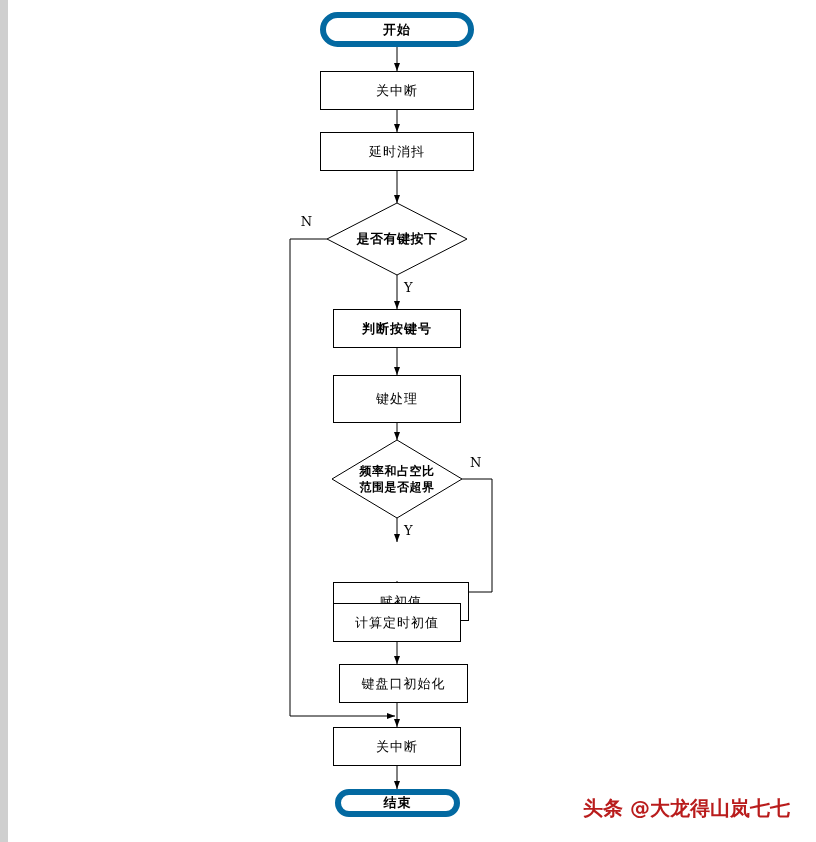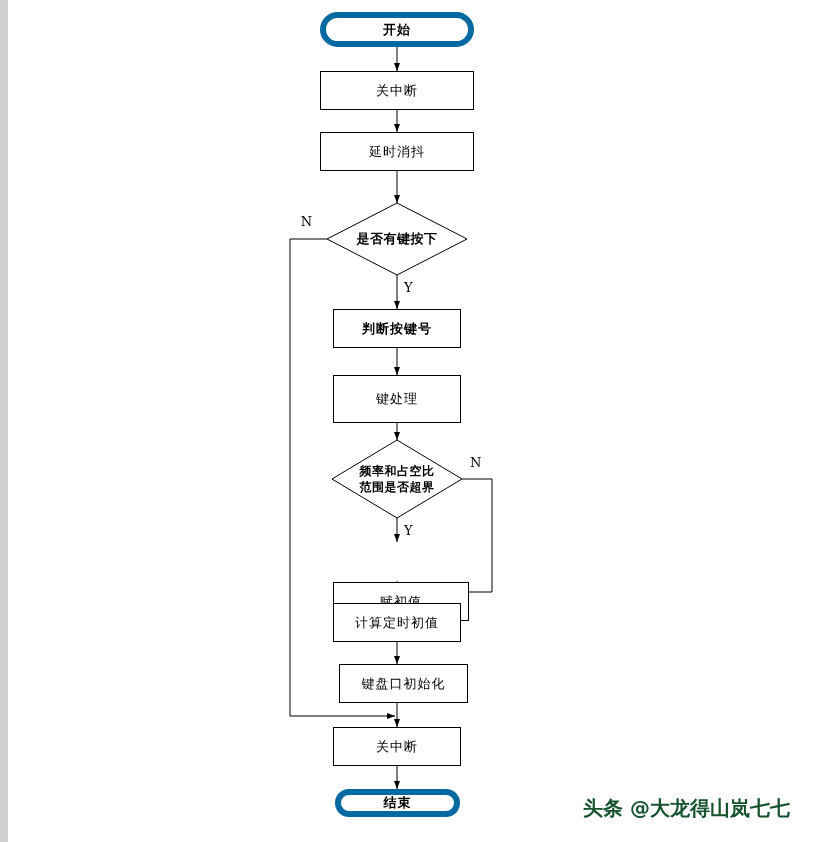--- a/index.html
+++ b/index.html
@@ -67,21 +67,21 @@
     font-size: 13px;
     fill: #000000;
   }
   .watermark {
     position: absolute;
     left: 583px;
     top: 795px;
     font-family: "DejaVu Sans", sans-serif;
     font-size: 20px;
     font-weight: 600;
-    color: #14532d;
+    color: #b91c1c;
     white-space: nowrap;
   }
 </style>
 </head>
 <body>
 
 <div class="canvas">
 
   <div class="edge-strip"></div>
 

